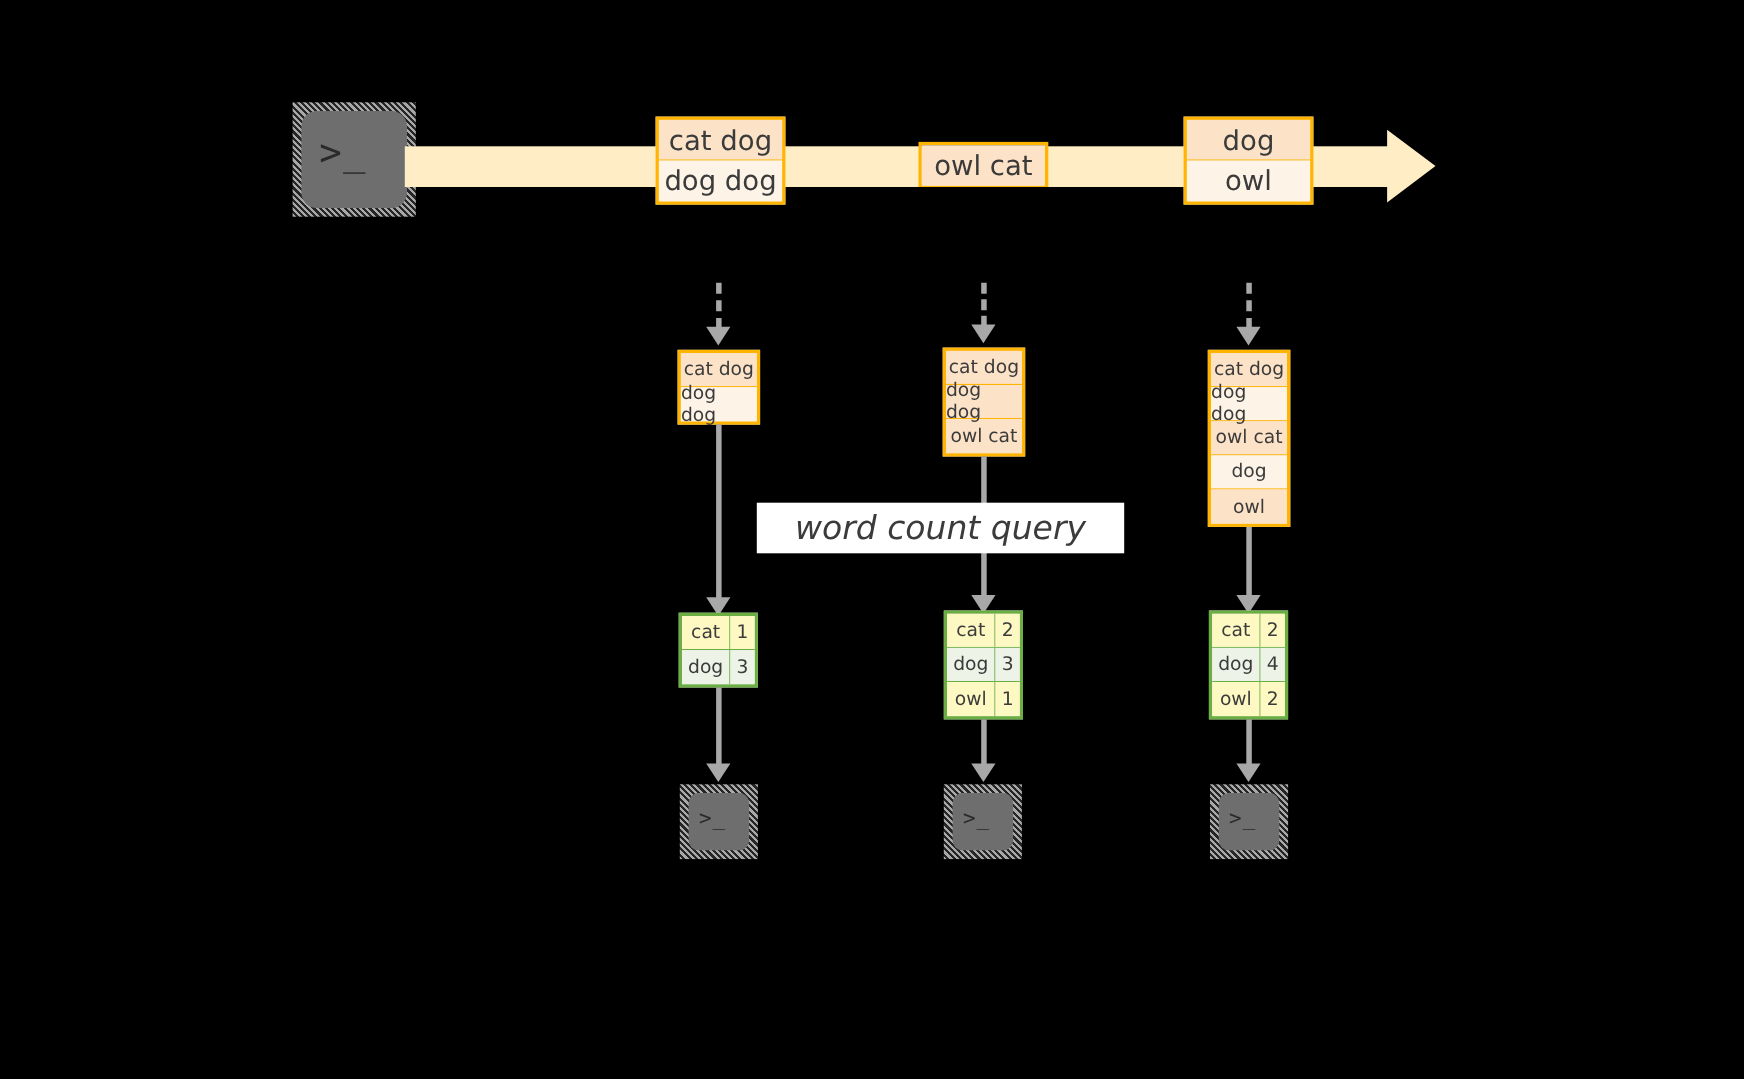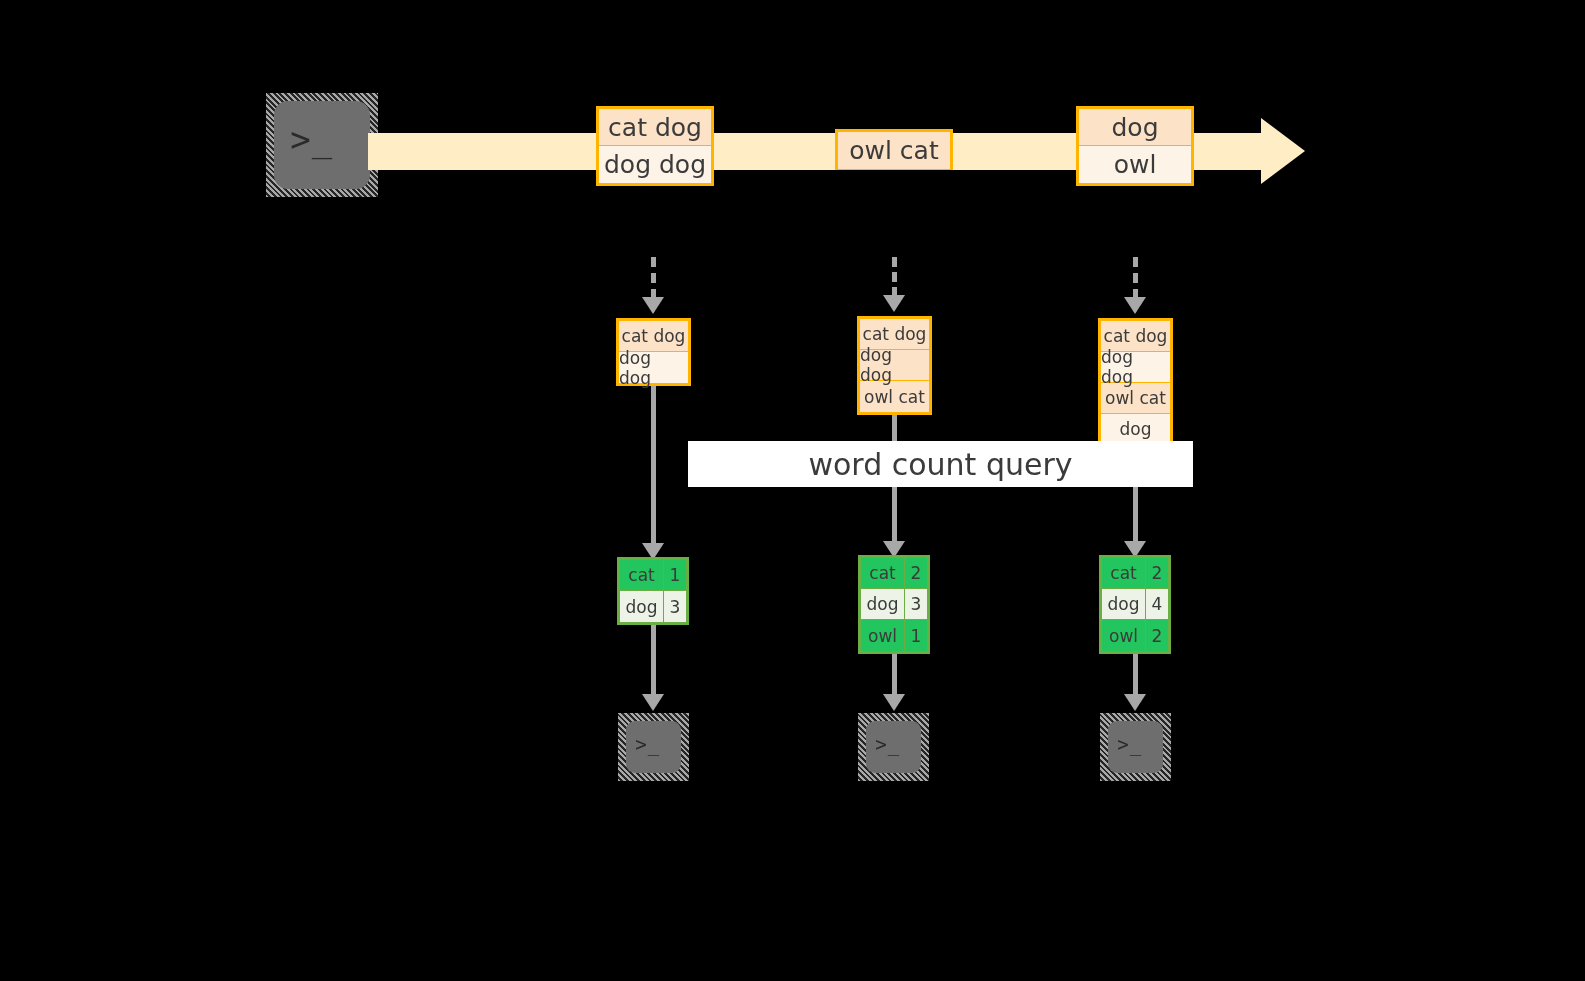--- a/index.html
+++ b/index.html
@@ -64,21 +64,21 @@
   
   .gbox{
     position:absolute;box-sizing:border-box;
     border:3px solid #6aae44;background:#edf3e7;
   }
   .gbox .row{
     display:flex;box-sizing:border-box;height:31px;
     border-bottom:1px solid #6aae44;
   }
   .gbox .row:last-child{border-bottom:none;}
-  .gbox .row.dark .cell{background:#22c55e;}
+  .gbox .row.dark .cell{background:#fef9c3;}
   .gbox .row.light .cell{background:#edf3e7;}
   .gbox .cell{
     box-sizing:border-box;display:flex;align-items:center;
     justify-content:center;color:#3b3b3b;font-size:17px;
   }
   .gbox .cell.word{flex:0 0 44px;border-right:1px solid #6aae44;}
   .gbox .cell.count{flex:1 1 auto;}
 
   
   .vline{position:absolute;background:#a8a8a8;width:5px;}
@@ -226,17 +226,17 @@
 
   <div class="vline" style="left:1133px;top:654px;height:44px;"></div>
   <div class="vhead" style="left:1124px;top:694px;"></div>
 
   <div class="console small" style="left:1100px;top:713px;width:71px;height:68px;">
     <div class="screen">
       <span class="prompt">&gt;_</span>
     </div>
   </div>
 
-  <div class="banner" style="left:688px;top:441px;width:505px;height:46px;">
+  <div class="banner" style="left:688px;top:457px;width:334px;height:46px;font-style:italic;">
     <span>word count query</span>
   </div>
 
 </div>
 
 </body></html>

